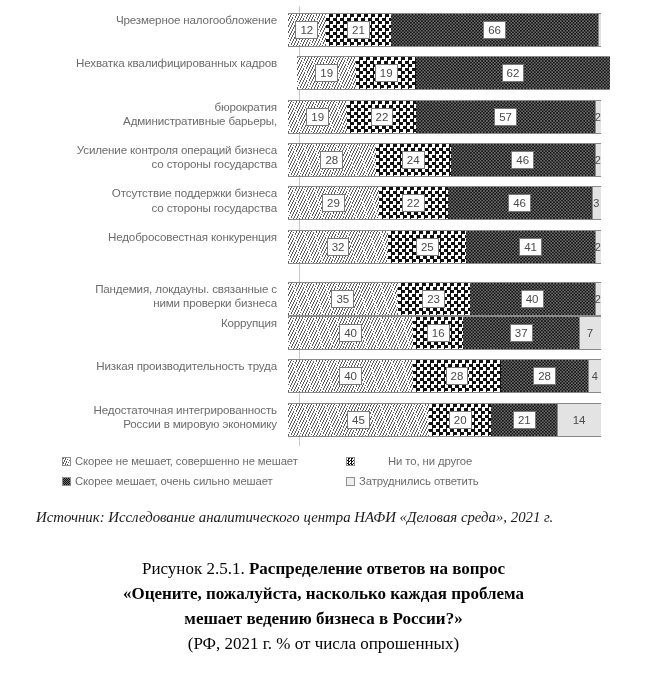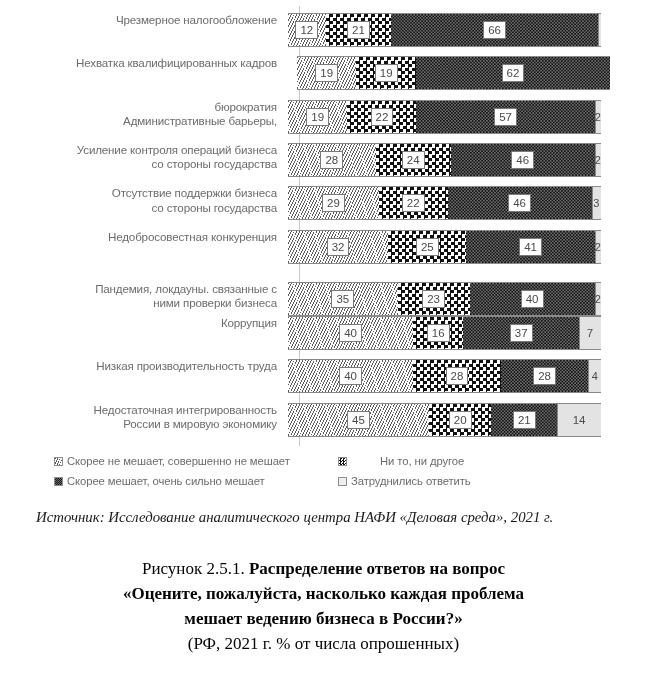--- a/index.html
+++ b/index.html
@@ -60,21 +60,21 @@
     background:#ffffff;border:1px solid #7a7a7a;
     font-size:11.5px;color:#4a4a4a;line-height:12px;
     padding:2px 4px 2px 4px;
     white-space:nowrap;
   }
   .dlabel.plain{border:none;background:transparent;padding:1px 2px;}
   .dlabel.tiny{border:none;background:transparent;padding:0;font-size:11px;}
   .seg.narrow .dlabel{background:transparent;border:none;padding:0;}
 
   
-  .legend{position:absolute;left:8px;top:453px;width:520px;height:46px;}
+  .legend{position:absolute;left:16px;top:453px;width:520px;height:46px;}
   .leg-item{position:absolute;display:flex;align-items:center;gap:4px;
             font-size:11.3px;color:#6c6c6c;line-height:13px;letter-spacing:-0.1px;}
   .sw{width:9px;height:9px;flex:0 0 9px;border:1px solid #8f8f8f;box-sizing:border-box;}
   .sw.k0{background-color:#ffffff;
      background-image:repeating-linear-gradient(115deg,#5b5b5b 0px,#5b5b5b 0.7px,#ffffff 0.7px,#ffffff 2.2px);}
   .sw.k1{background-color:#ffffff;
      background-image:repeating-conic-gradient(#111 0% 25%,#fff 0% 50%);background-size:3px 3px;}
   .sw.k2{background-color:#3a3a3a;
      background-image:repeating-conic-gradient(#121212 0% 25%,#6e6e6e 0% 50%);background-size:2px 2px;}
   .sw.k3{background-color:#eeeeee;}

